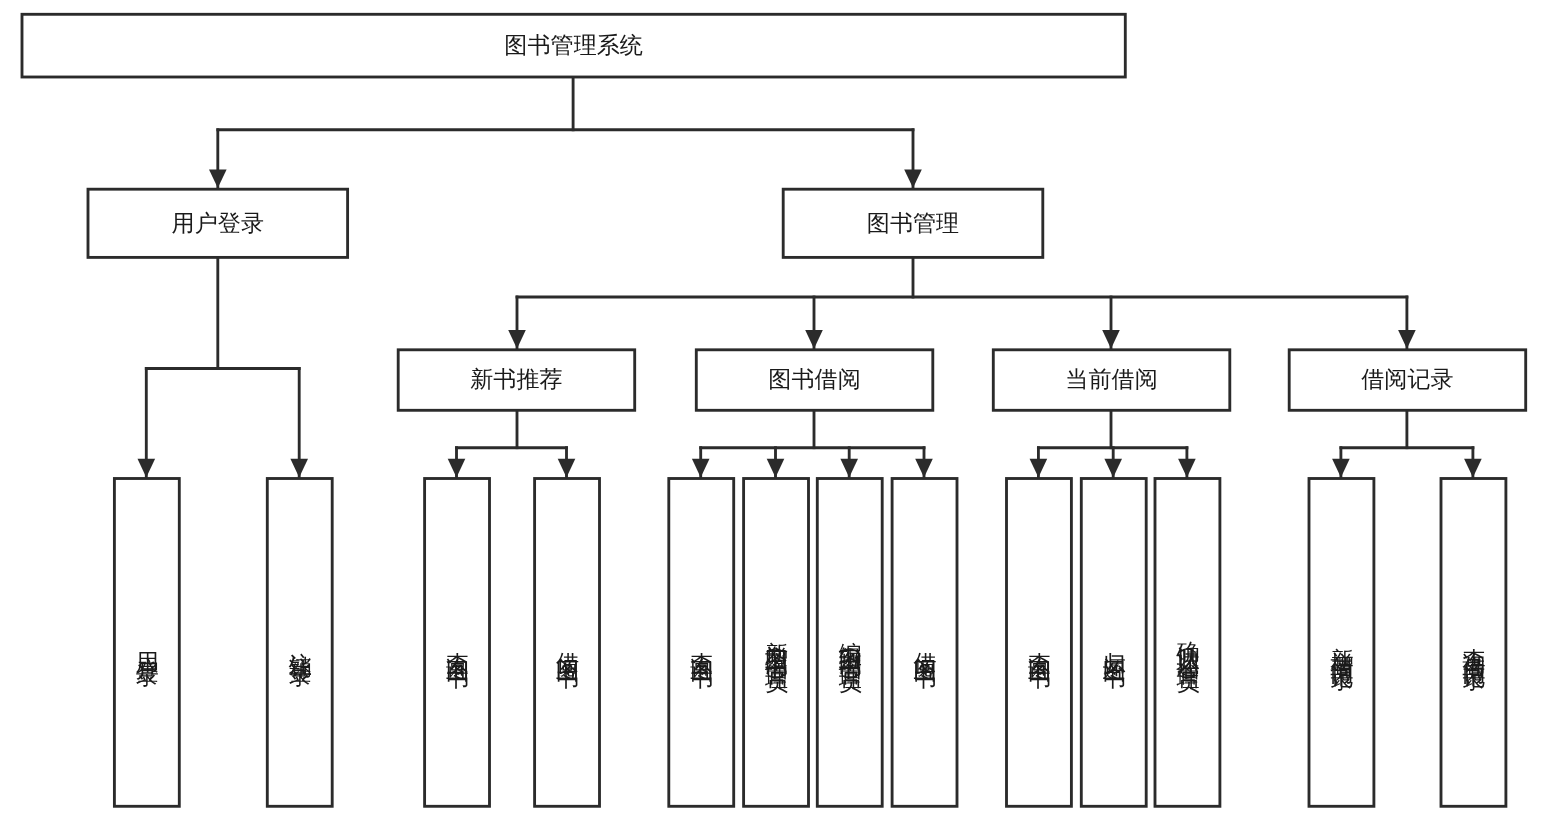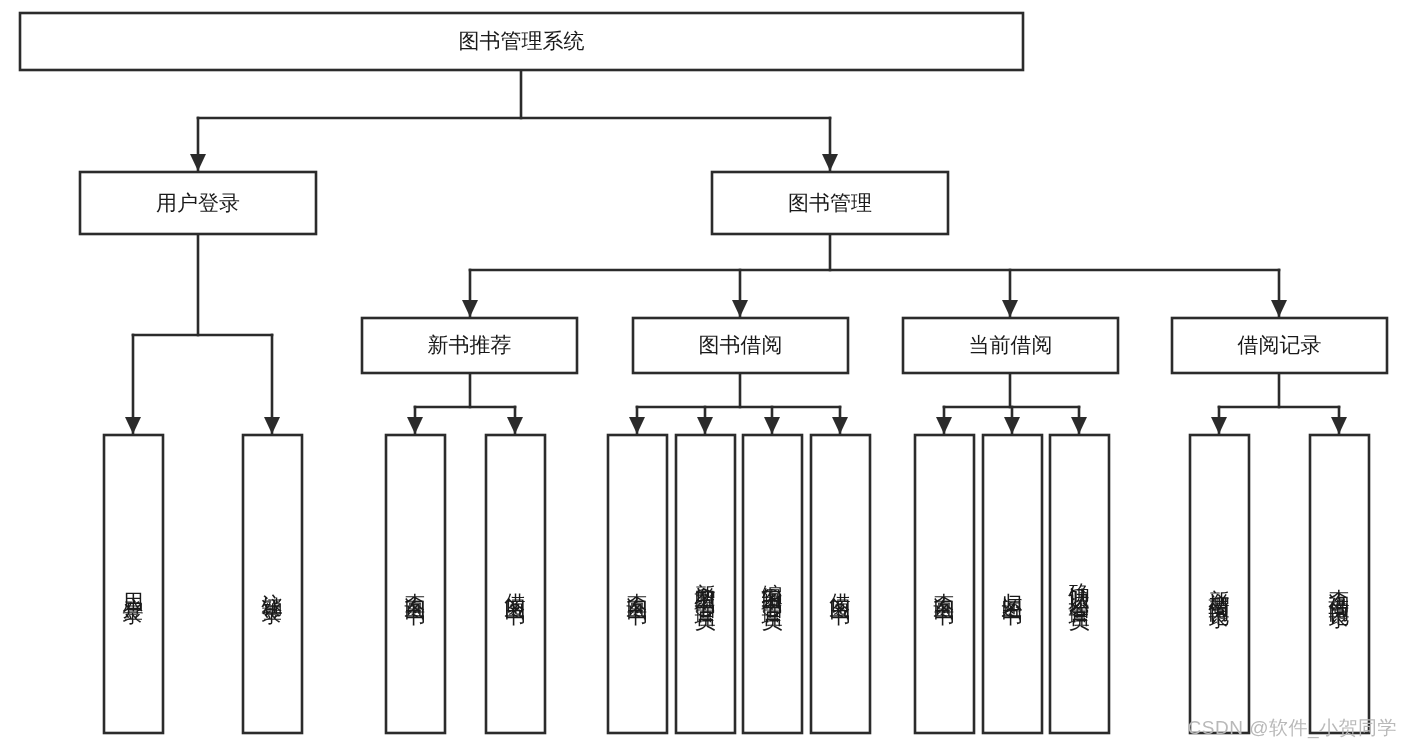--- a/index.html
+++ b/index.html
@@ -177,15 +177,14 @@
       <div class="leaf-label-v" style="left: 676px; top: 435px; width: 59px; height: 298px;">新增图书（管理员）</div>
       <div class="leaf-label-v" style="left: 743px; top: 435px; width: 59px; height: 298px;">编辑图书（管理员）</div>
       <div class="leaf-label-v" style="left: 811px; top: 435px; width: 59px; height: 298px;">借阅图书</div>
       <div class="leaf-label-v" style="left: 915px; top: 435px; width: 59px; height: 298px;">查询图书</div>
       <div class="leaf-label-v" style="left: 983px; top: 435px; width: 59px; height: 298px;">归还图书</div>
       <div class="leaf-label-v" style="left: 1050px; top: 435px; width: 59px; height: 298px;">确认归还（管理员）</div>
       <div class="leaf-label-v" style="left: 1190px; top: 435px; width: 59px; height: 298px;">新增借阅记录</div>
       <div class="leaf-label-v" style="left: 1310px; top: 435px; width: 59px; height: 298px;">查询借阅记录</div>
     </div>
 
-  <div class="watermark">CSDN @软件_小贺同学</div>
 
 </div>
 
 </body></html>

